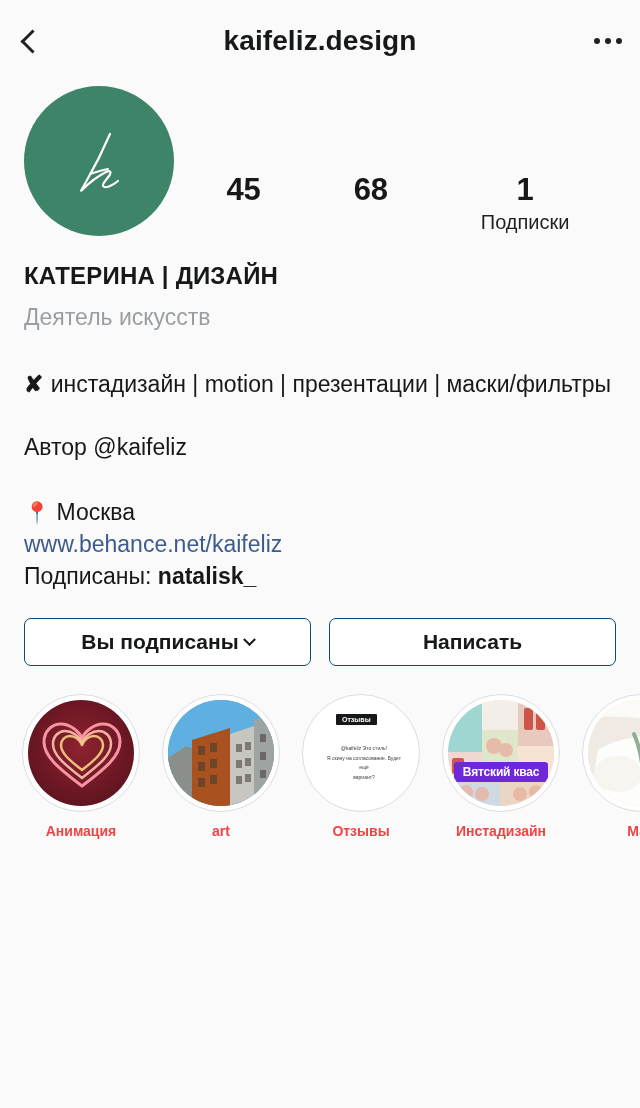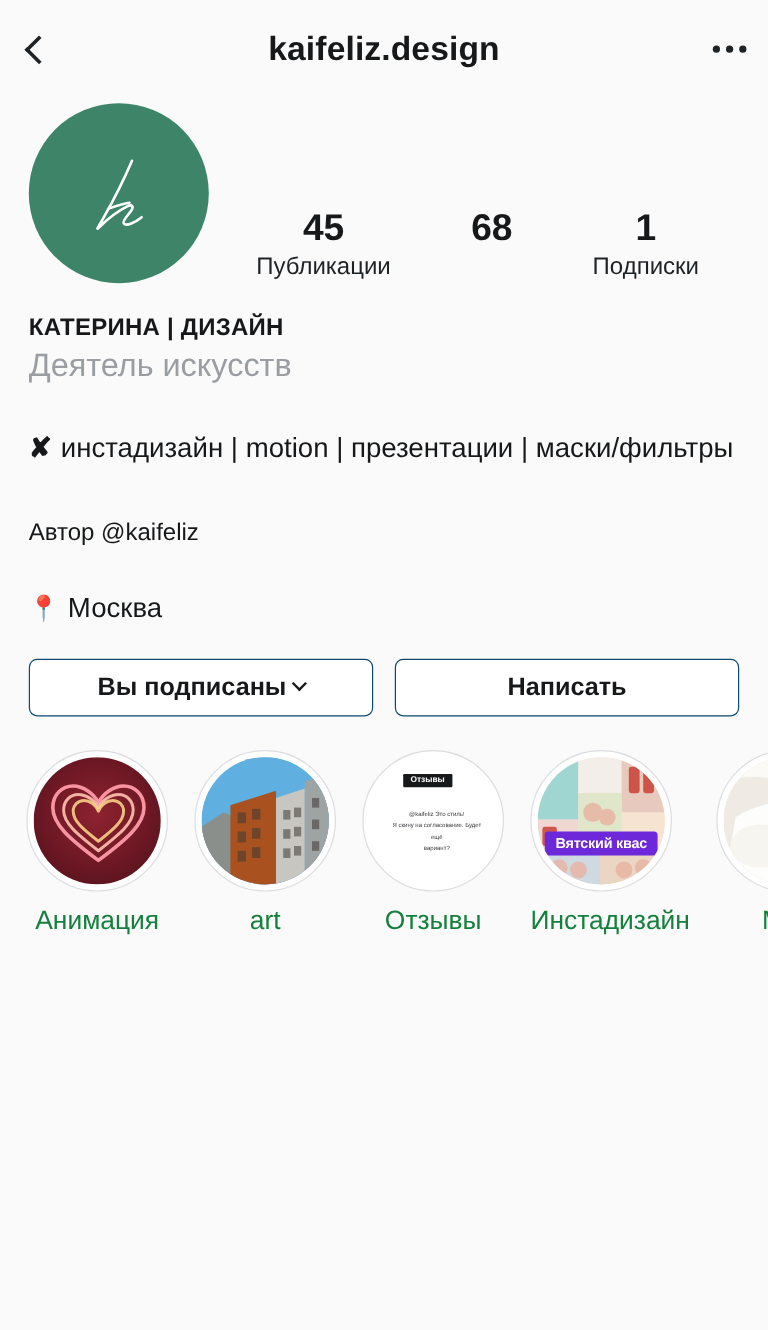--- a/index.html
+++ b/index.html
@@ -87,42 +87,42 @@
   .stat-label {
     font-size: 20px;
     line-height: 1.35;
     color: #1f2225;
     margin-top: 1px;
   }
 
   
   .bio { padding: 24px 24px 0 24px; }
   .bio-name {
-    font-size: 20px;
+    font-size: 24px;
     font-weight: bold;
     letter-spacing: .2px;
     line-height: 1.3;
   }
   .bio-category {
-    font-size: 27px;
+    font-size: 23px;
     color: #9a9ea3;
     line-height: 1.35;
-    margin-top: 0;
+    margin-top: 11px;
   }
   .bio-lines { margin-top: 35px; }
   .bio-line {
     font-size: 23px;
     line-height: 1.42;
     color: #16181a;
   }
   .xmark { font-weight: bold; letter-spacing: 1px; }
   .bio-author {
-    font-size: 20px;
+    font-size: 23px;
     line-height: 1.42;
-    margin-top: 40px;
+    margin-top: 30px;
   }
   .bio-meta { margin-top: 32px; }
   .bio-location {
     font-size: 23px;
     line-height: 1.4;
   }
   .pin { font-size: 21px; }
   .bio-link {
     font-size: 23px;
     line-height: 1.4;
@@ -178,24 +178,25 @@
     padding: 5px;
     background: #fff;
   }
   .hl-img {
     width: 100%; height: 100%;
     border-radius: 50%;
     overflow: hidden;
     position: relative;
   }
   .hl-label {
-    font-size: 22px;
+    font-size: 14px;
     margin-top: 11px;
-    color: #15803d;
+    color: #ef4444;
     white-space: nowrap;
+    font-weight: bold;
   }
 
   
   .th-heart {
     width: 100%; height: 100%;
     background: radial-gradient(circle at 50% 45%, #8e2230 0%, #6d1824 55%, #4a1018 100%);
     position: relative;
   }
   .th-arch {
     width: 100%; height: 100%;
@@ -230,21 +231,20 @@
     <svg width="150" height="150" viewBox="0 0 150 150">
       <path d="M86 48 C80 62, 70 82, 62 96 C58 103, 56 106, 58 104 C64 98, 74 90, 82 86
                C86 84, 88 86, 85 90 C82 94, 78 98, 79 100 C81 103, 88 100, 94 95" fill="none" stroke="#ffffff" stroke-width="2.2" stroke-linecap="round"></path>
       <path d="M66 88 C72 86, 78 84, 84 83" fill="none" stroke="#ffffff" stroke-width="2" stroke-linecap="round"></path>
     </svg>
   </div>
 
   <div class="stats">
     <div class="stat">
       <div class="stat-num">45</div>
-      <div class="stat-label">Публикации</div>
     </div>
     <div class="stat">
       <div class="stat-num">68</div>
     </div>
     <div class="stat">
       <div class="stat-num">1</div>
       <div class="stat-label">Подписки</div>
     </div>
   </div>
 </div>
@@ -259,20 +259,25 @@
       <span>инстадизайн | motion | презентации | маски/фильтры</span>
     </div>
   </div>
 
   <div class="bio-author">Автор @kaifeliz</div>
 
   <div class="bio-meta">
     <div class="bio-location">
       <span class="pin">📍</span>
       <span>Москва</span>
+    </div>
+    <div class="bio-link">www.behance.net/kaifeliz</div>
+    <div class="bio-followed">
+      <span>Подписаны:</span>
+      <b>natalisk_</b>
     </div>
   </div>
 </div>
 
 <div class="actions">
   <div class="btn">
     <span>Вы подписаны</span>
     <span class="caret"></span>
   </div>
   <div class="btn">

